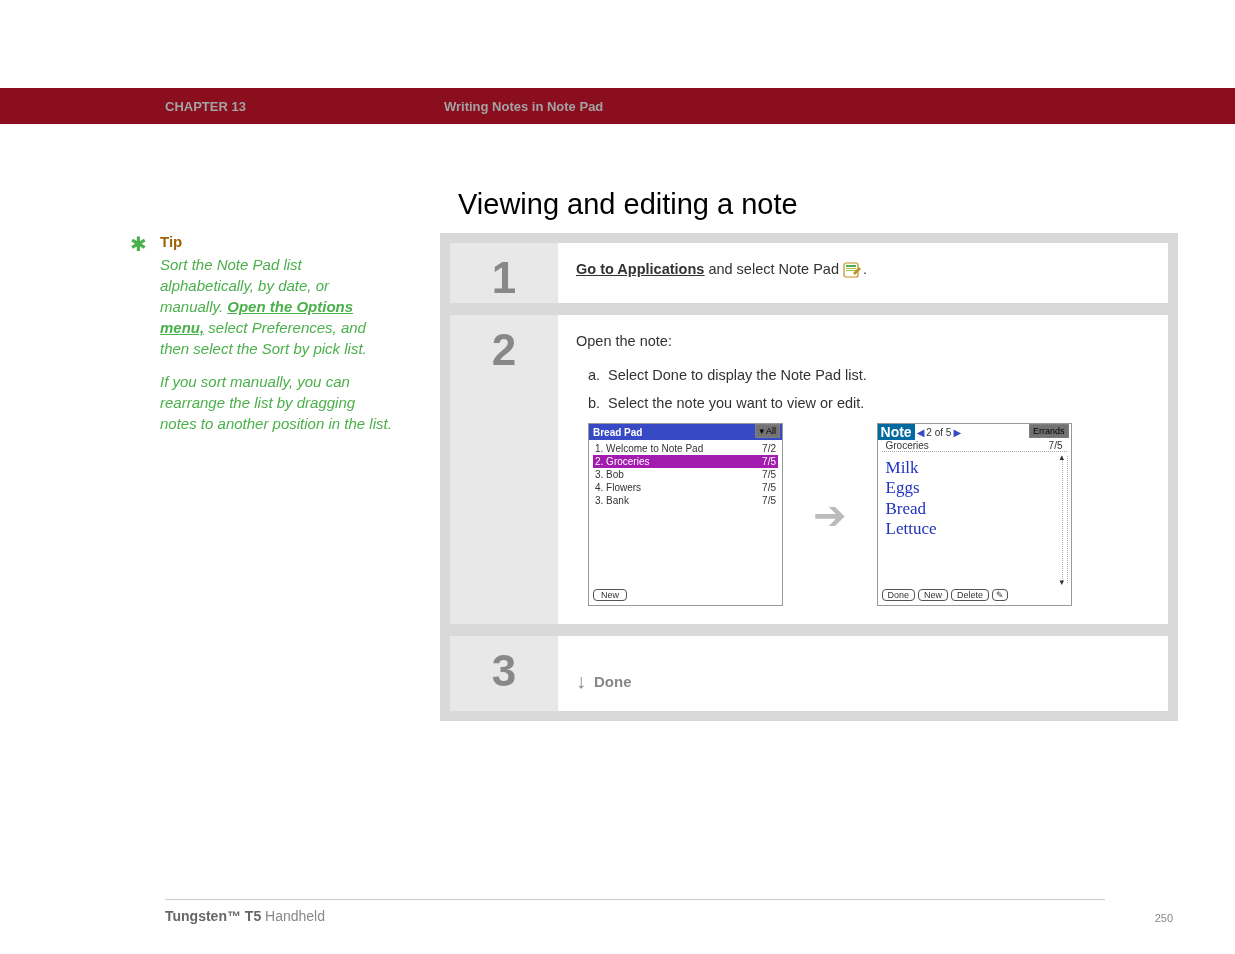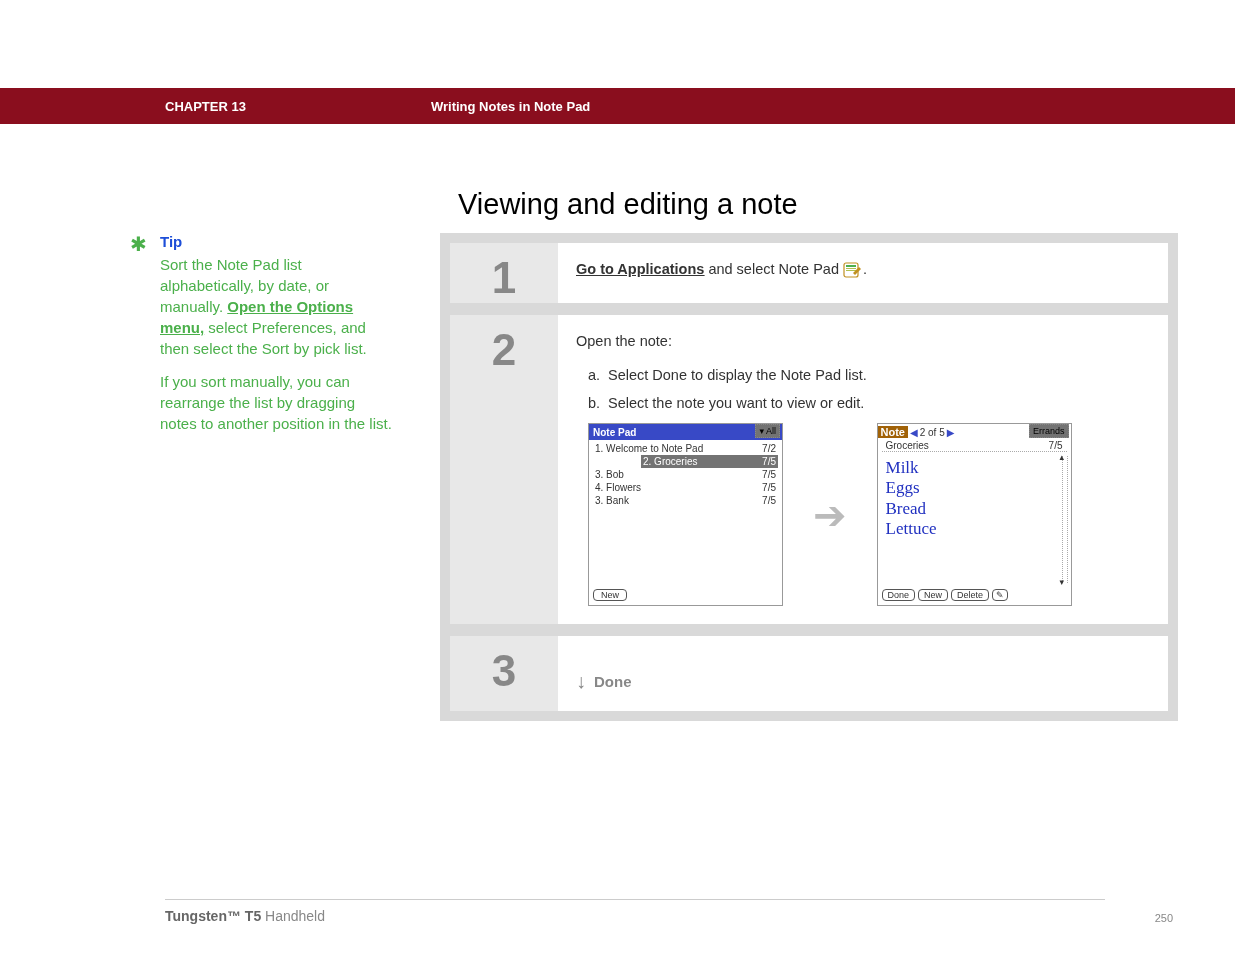--- a/index.html
+++ b/index.html
@@ -7,28 +7,29 @@
     font-family: Arial, Helvetica, sans-serif;
     background: #fff;
     width: 1235px;
     height: 954px;
     position: relative;
     font-size: 14px;
     color: #333;
   }
   .header-bar {
     background: #8a0e1e;
-    color: #ffffff;
+    color: #a3a3a3;
     height: 36px;
     width: 100%;
     position: absolute;
     top: 88px;
     left: 0;
     display: flex;
     align-items: center;
+    gap: 13px;
   }
   .chapter-label {
     font-weight: bold;
     font-size: 13px;
     margin-left: 165px;
   }
   .breadcrumb {
     font-weight: bold;
     font-size: 13px;
     margin-left: 185px;
@@ -48,31 +49,32 @@
     width: 265px;
   }
   .tip-star {
     color: #4bb04b;
     font-size: 20px;
     position: absolute;
     left: 0;
     top: -1px;
   }
   .tip-heading {
-    color: #1d4ed8;
+    color: #a16207;
     font-weight: bold;
     font-size: 15px;
     margin-left: 30px;
     margin-bottom: 4px;
   }
   .tip-body {
     color: #4bb04b;
     font-size: 15px;
     line-height: 1.4;
     margin-left: 30px;
+    font-style: italic;
   }
   .tip-link { text-decoration: underline; font-weight: bold; }
   .tip-body p + p { margin-top: 12px; }
 
   .steps-area {
     position: absolute;
     top: 233px;
     left: 440px;
     width: 738px;
     background: #d9d9d9;
@@ -142,40 +144,40 @@
     background: #737373;
     color: #000;
     border: 1px dotted #888;
     font-size: 9px;
     padding: 0 3px;
     display: flex;
     align-items: center;
   }
   .pda-list { padding: 2px 4px; }
   .pda-item { display:flex; justify-content:space-between; padding: 0 2px; font-size:10px; height:13px; align-items:center;}
-  .pda-item.sel { background:#737373; color:#fff;margin-left:48px; }
+  .pda-item.sel { background:#a21caf; color:#fff; }
   .pda-btn {
     position: absolute;
     bottom: 4px;
     border: 1px solid #555;
     border-radius: 4px;
     font-size: 9px;
     padding: 0px 7px;
     background: #fff;
   }
   .pda-newbtn { left: 4px; }
   .arrow-between { font-size: 40px; color: #bbb; }
 
   .note-title-row {
     height: 16px;
     display: flex;
     align-items: center;
     position: relative;
   }
-  .note-tag { background:#a16207; color:#fff; font-weight:bold; font-size:11px; padding:0 3px; }
+  .note-tag { background:#0369a1; color:#fff; font-weight:bold; font-size:14px; padding:0 3px; }
   .note-nav { display:flex; align-items:center; font-size:10px; margin-left:2px; gap:2px;}
   .note-nav .tri { color:#3849c6; font-size: 10px;}
   .subhead { display:flex; justify-content:space-between; padding: 0 4px; font-size:10px; border-bottom: 1px dotted #aaa; margin: 0 4px;}
   .drawpad {
     position:absolute;
     top: 32px;
     left: 6px;
     right: 14px;
     bottom: 22px;
     font-family: 'Comic Sans MS', cursive;
@@ -278,21 +280,21 @@
     <div class="step-content">
       <div>Open the note:</div>
       <div class="sub-list">
         <div><span class="sub-letter">a.</span><span>Select Done to display the Note Pad list.</span></div>
         <div><span class="sub-letter">b.</span><span>Select the note you want to view or edit.</span></div>
       </div>
 
       <div class="screenshots">
 
         <div class="pda-screen">
-          <div class="pda-titlebar">Note Pad</div>
+          <div class="pda-titlebar">Bread Pad</div>
           <div class="pda-cat">▾ All</div>
           <div class="pda-list" id="pda-items">
               <div class="pda-item">
                 <span>1. Welcome to Note Pad</span>
                 <span>7/2</span>
               </div>
               <div class="pda-item sel">
                 <span>2. Groceries</span>
                 <span>7/5</span>
               </div>

